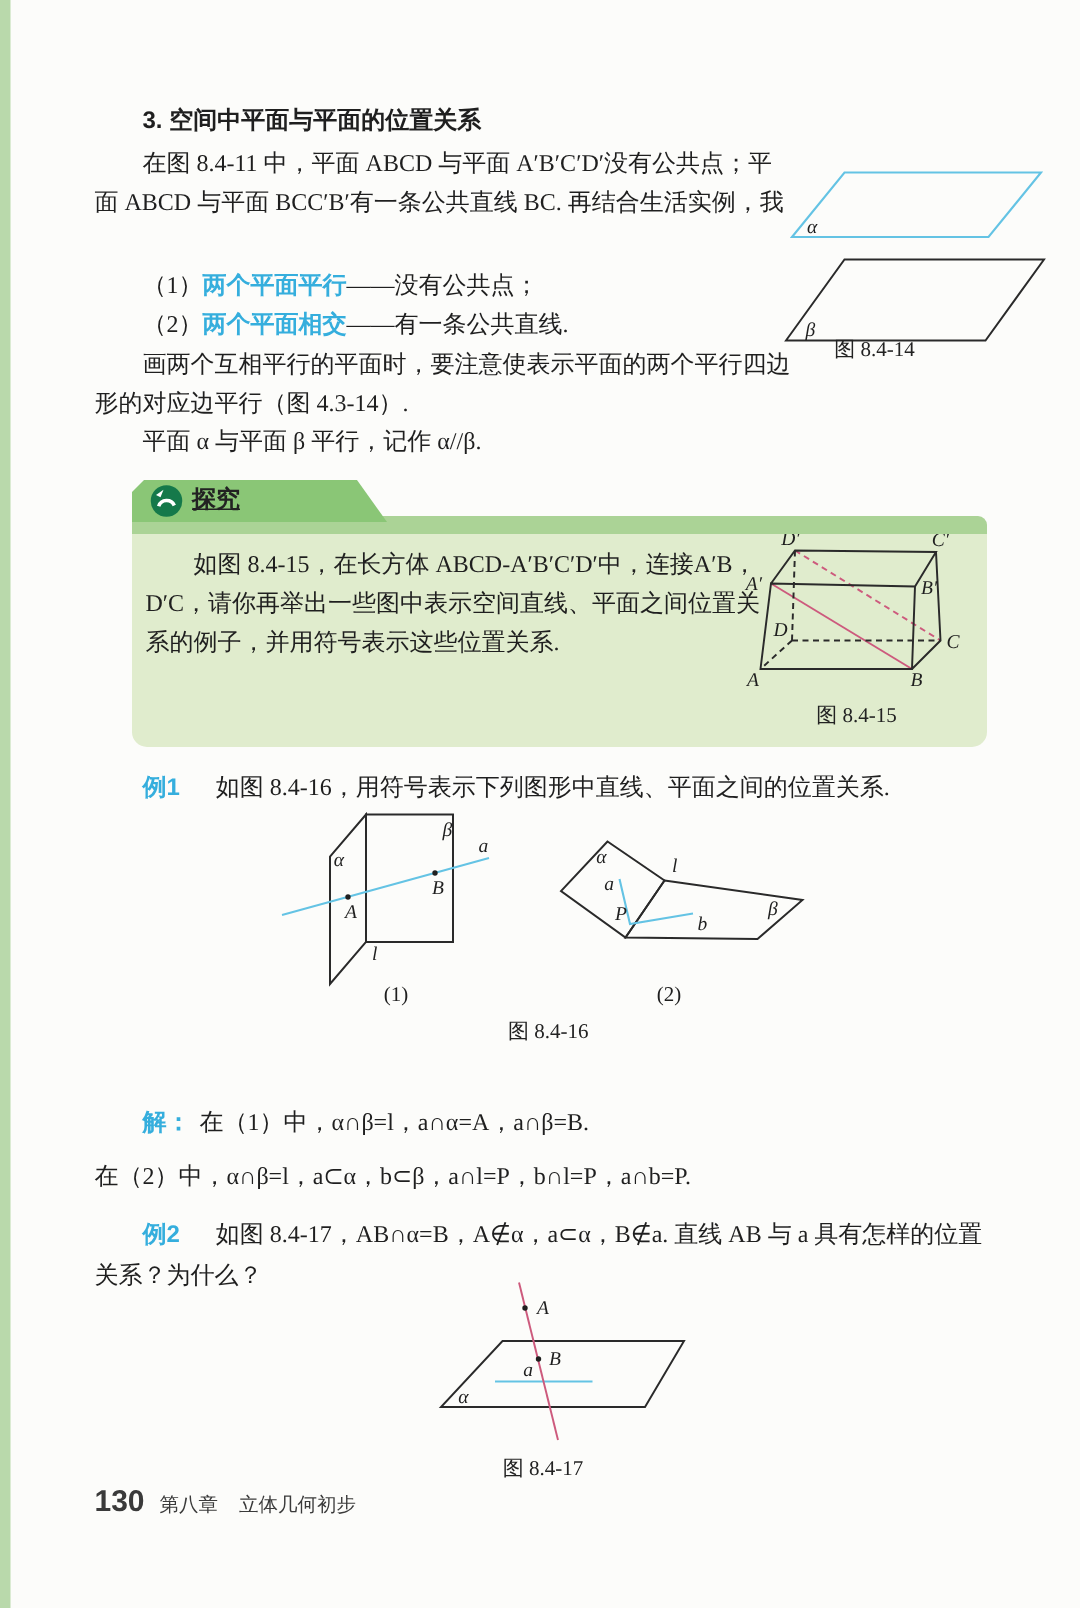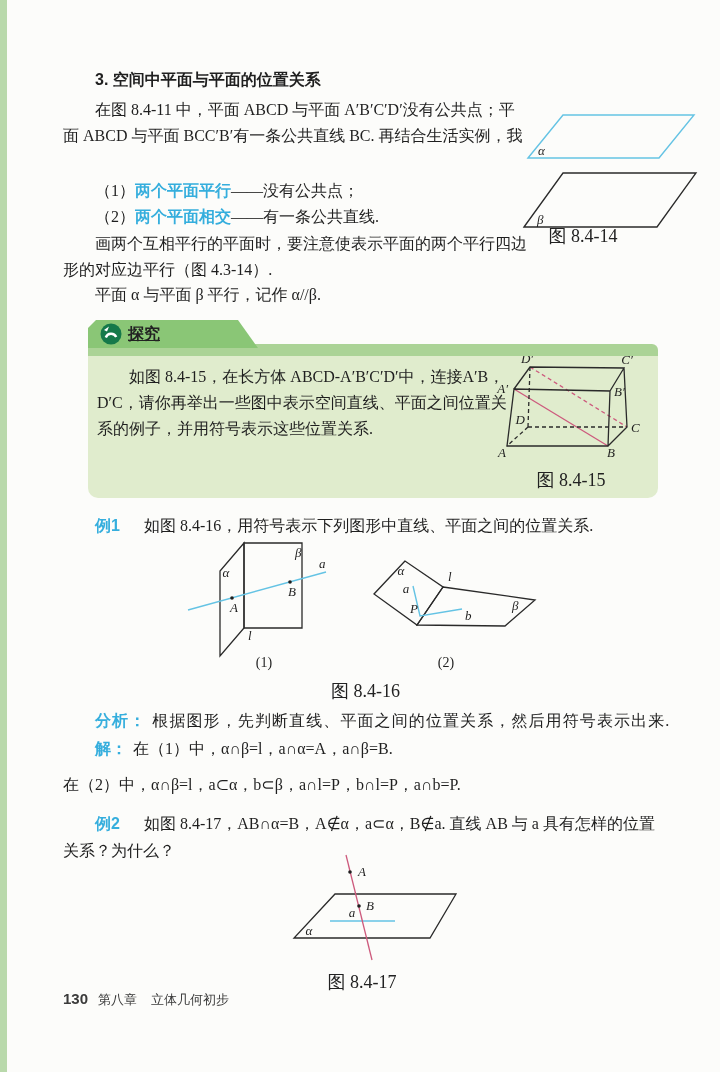--- a/index.html
+++ b/index.html
@@ -5,41 +5,41 @@
   html,body{margin:0;padding:0;background:#e8e8e8;}
   .page{position:relative;width:720px;height:1072px;background:#fcfcfa;overflow:hidden;
         font-family:"Liberation Serif",serif;color:#1f1f1f;}
   .edge-strip{position:absolute;left:0;top:0;width:7px;height:100%;background:#b9d9ab;}
   .abs{position:absolute;}
   .line{height:26px;line-height:26px;font-size:16px;white-space:nowrap;}
   .indent{padding-left:32px;}
   .heading{font-family:"Liberation Sans",sans-serif;font-weight:700;font-size:16px;}
   .cyan{color:#35aedd;font-family:"Liberation Sans",sans-serif;font-weight:600;}
   .exlabel{color:#35aedd;font-family:"Liberation Sans",sans-serif;font-weight:700;margin-right:24px;}
-  .caption{font-size:18px;text-align:center;color:#222;}
+  .caption{font-size:14px;text-align:center;color:#222;}
   
   .explore{position:absolute;left:88px;top:320px;width:570px;height:178px;}
   .explore .tab{position:absolute;left:0;top:0;width:170px;height:28px;background:#8ac676;
         clip-path:polygon(0 8px,8px 0,150px 0,170px 100%,0 100%);z-index:2;}
   .explore .band{position:absolute;left:0;top:24px;width:100%;height:12px;background:#abd396;
         border-radius:0 6px 0 0;z-index:1;}
   .explore .body{position:absolute;left:0;top:36px;width:100%;height:142px;background:#e0eccd;
         border-radius:0 0 10px 10px;}
   .explore .title{position:absolute;left:40px;top:3px;z-index:3;font-family:"Liberation Sans",sans-serif;
         font-weight:700;font-size:16px;line-height:22px;color:#222;text-decoration:underline;}
   .explore .icon{position:absolute;left:12px;top:3px;z-index:3;}
   .explore .txt{position:absolute;left:9px;top:8px;width:400px;}
   svg text{font-family:"Liberation Serif",serif;font-style:italic;font-size:13px;fill:#1f1f1f;}
   svg text.tag{font-style:normal;font-size:14px;}
   .blk{stroke:#2a2a2a;stroke-width:1.3;fill:none;}
   .cyl{stroke:#64c3e4;stroke-width:1.4;fill:none;}
   .pkl{stroke:#cd5a7d;stroke-width:1.3;fill:none;}
   .dash{stroke-dasharray:4 3;}
   .footer{font-family:"Liberation Sans",sans-serif;color:#3a3a3a;font-size:13px;}
-  .footer .pgnum{font-size:15px;font-weight:600;margin-right:10px;}
+  .footer .pgnum{font-size:20px;font-weight:600;margin-right:10px;}
   .footer .chap{margin-right:14px;}
 </style>
 </head>
 <body>
 
 <div class="page">
   <div class="edge-strip"></div>
 
   <div class="abs heading" style="left:95px;top:70px;">3. 空间中平面与平面的位置关系</div>
 
@@ -128,23 +128,20 @@
     <text x="233" y="35" text-anchor="middle">α</text>
     <text x="280" y="41">l</text>
     <text x="238" y="53" text-anchor="middle">a</text>
     <text x="250" y="73" text-anchor="end">P</text>
     <text x="297" y="80">b</text>
     <text x="344" y="70">β</text>
     <text class="tag" x="278" y="127" text-anchor="middle">(2)</text>
   </svg>
   <div class="abs caption" style="left:168px;top:679px;width:395px;">图 8.4-16</div>
 
-  <div class="abs line" style="left:95px;top:708px;letter-spacing:1.1px;">
-    <span class="exlabel" style="margin-right:6px;">分析：</span><span>根据图形，先判断直线、平面之间的位置关系，然后用符号表示出来.</span>
-  </div>
   <div class="abs line" style="left:95px;top:736px;">
     <span class="exlabel" style="margin-right:6px;">解：</span><span>在（1）中，α∩β=l，a∩α=A，a∩β=B.</span>
   </div>
   <div class="abs line" style="left:63px;top:772px;">在（2）中，α∩β=l，a⊂α，b⊂β，a∩l=P，b∩l=P，a∩b=P.</div>
 
   <div class="abs line" style="left:95px;top:811px;">
     <span class="exlabel">例2</span><span>如图 8.4-17，AB∩α=B，A∉α，a⊂α，B∉a. 直线 AB 与 a 具有怎样的位置</span>
   </div>
   <div class="abs line" style="left:63px;top:838px;">关系？为什么？</div>
 

